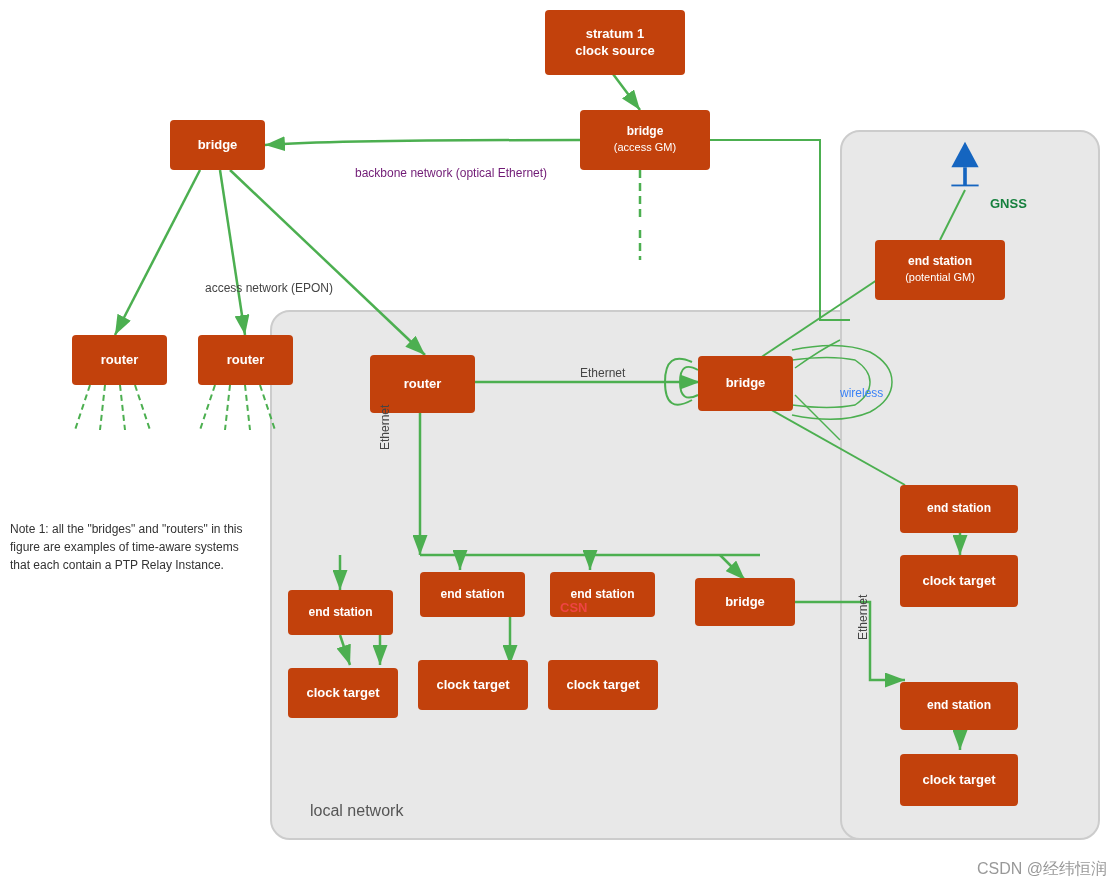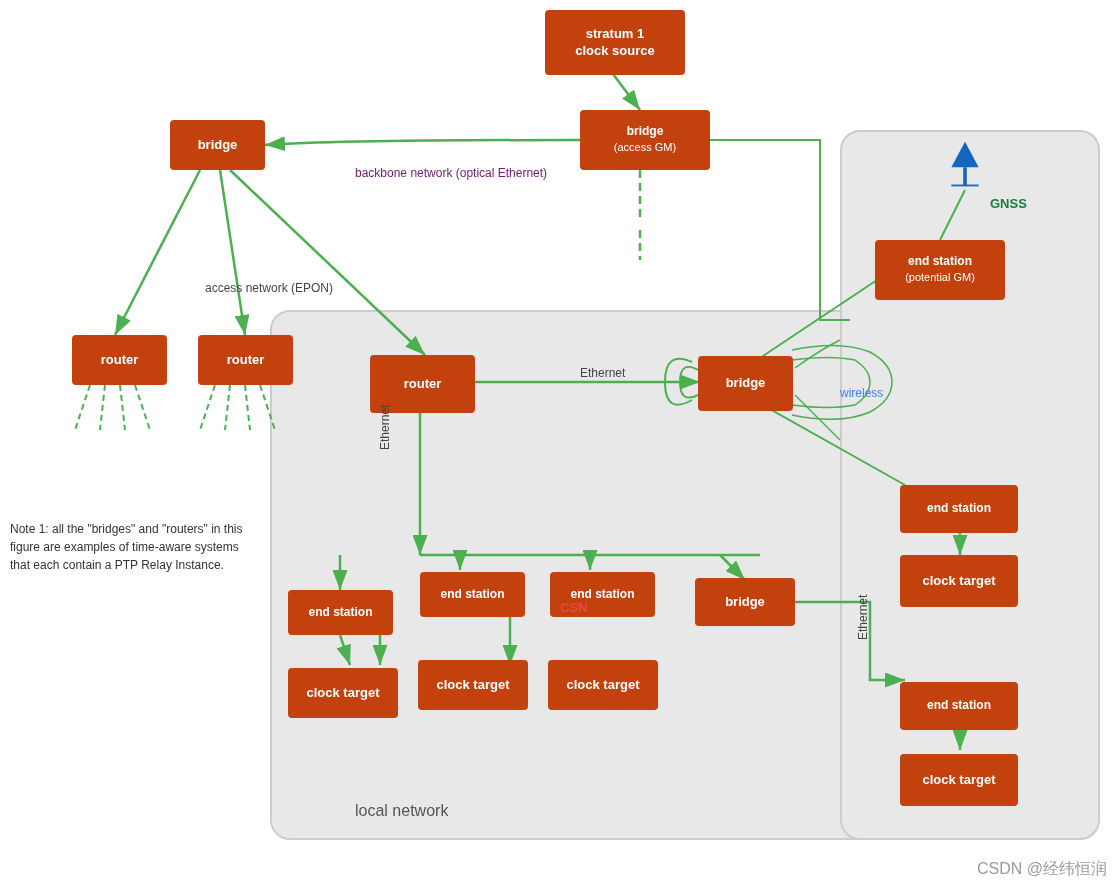--- a/index.html
+++ b/index.html
@@ -302,21 +302,21 @@
   </div>
 
   <div class="label" style="top:564px;left:560px;font-size:13px;color:#ef4444;font-weight:bold;margin-top:35px;">
     <span>CSN</span>
   </div>
 
   <div class="label" style="top:385px;left:840px;font-size:12px;color:#3b82f6;">
     <span>wireless</span>
   </div>
 
-  <div class="label" style="top:800px;left:310px;font-size:16px;color:#555;font-weight:normal;margin-left:45px;">
+  <div class="label" style="top:800px;left:310px;font-size:16px;color:#555;font-weight:normal;">
     <span>local network</span>
   </div>
 
   <div class="label" style="top:195px;left:990px;font-size:13px;color:#15803d;font-weight:bold;">
     <span>GNSS</span>
   </div>
 
   <div class="notes">
     <p style="margin-bottom:12px;">Note 1: all the "bridges"
 and "routers" in this

